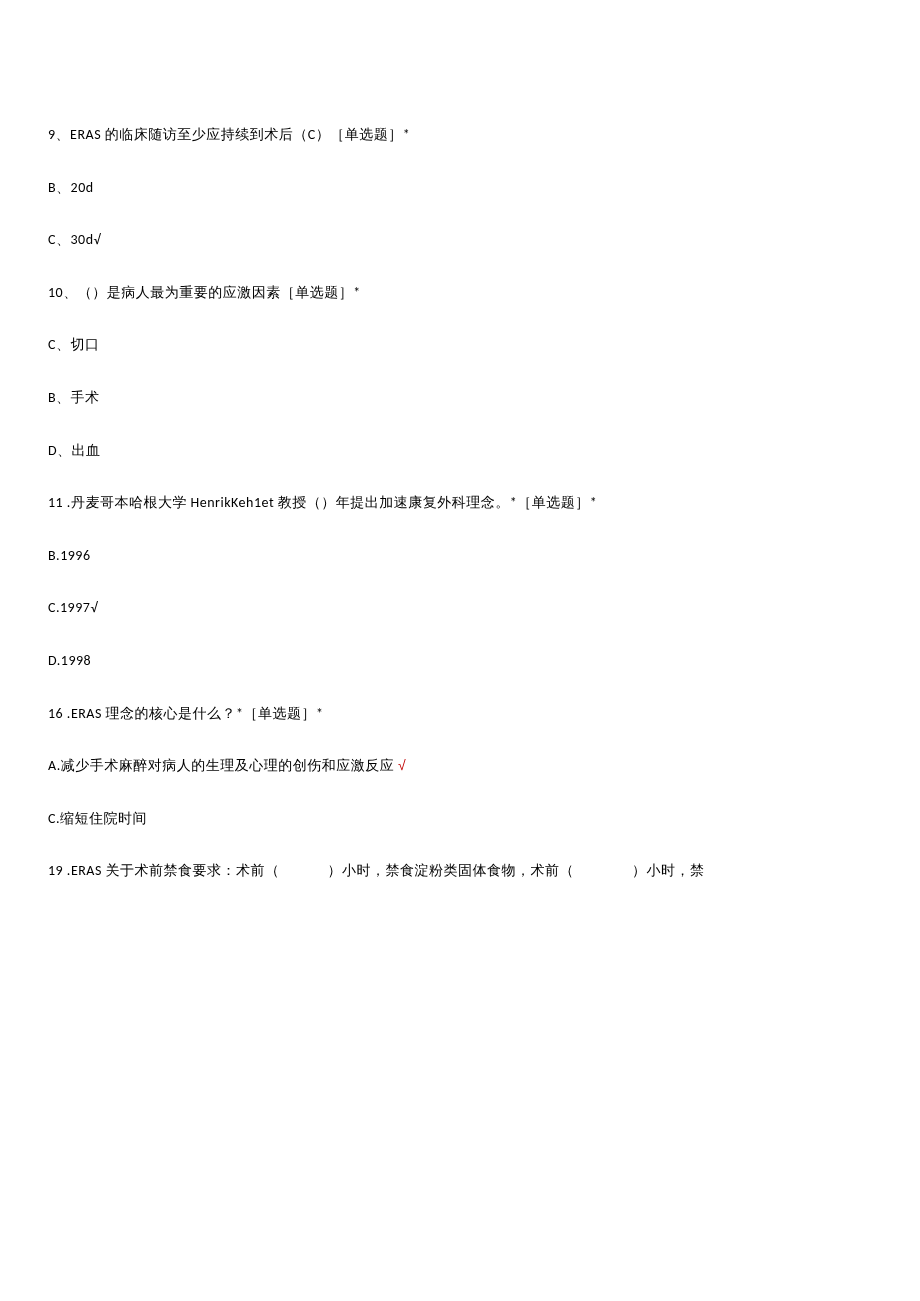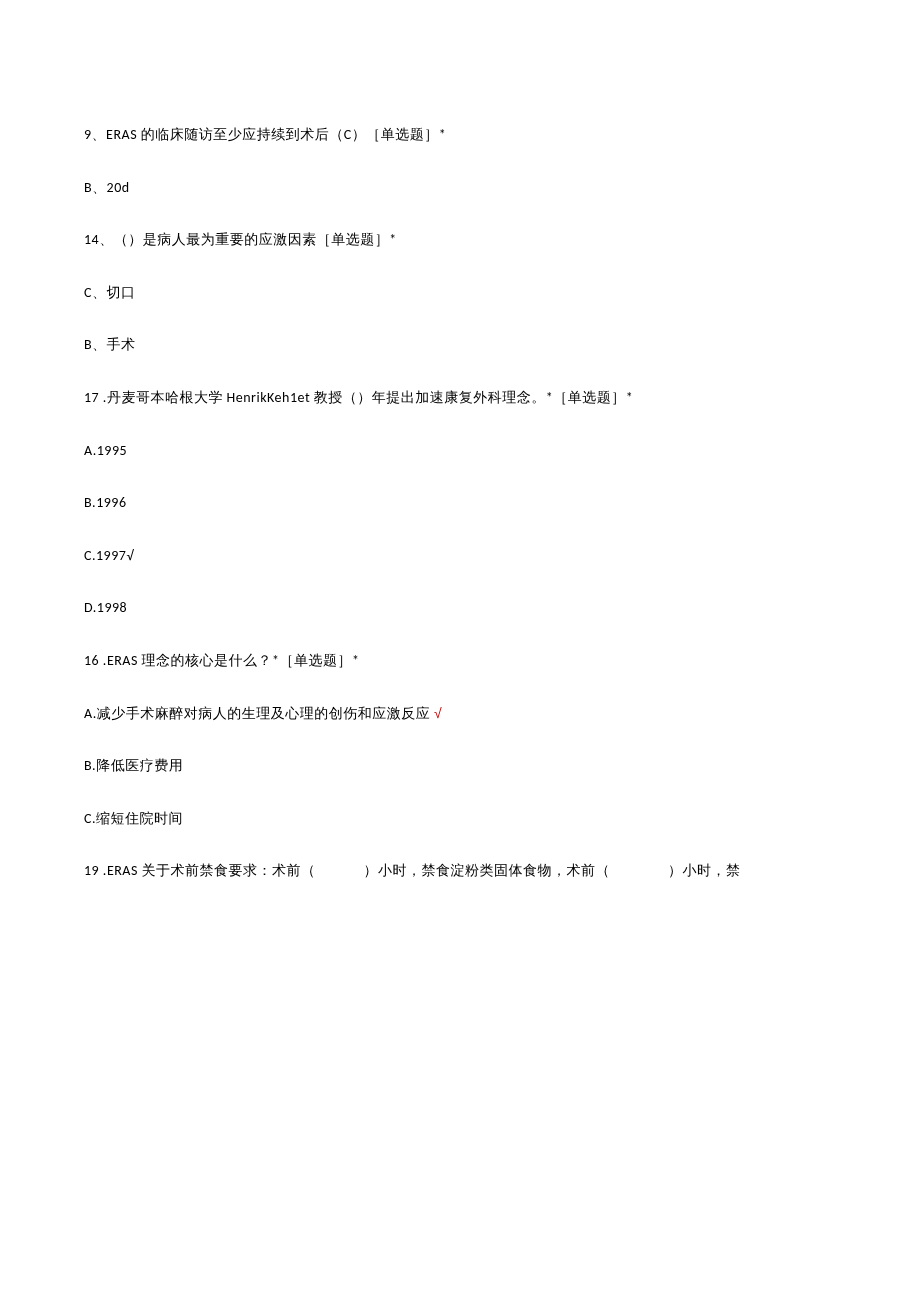--- a/index.html
+++ b/index.html
@@ -8,21 +8,21 @@
     background: #ffffff;
     width: 920px;
   }
   body {
     font-family: Calibri, "Microsoft YaHei", "微软雅黑", Arial, sans-serif;
     font-size: 14px;
     color: #000000;
     line-height: 1.4;
   }
   .page {
-    padding: 125px 84px 60px 84px;
+    padding: 125px 84px 60px 48px;
   }
   .qline {
     margin: 0 0 33px 0;
     letter-spacing: 0.5px;
   }
   .check {
     color: #c00000;
     font-family: Arial, sans-serif;
   }
   .blank {
@@ -34,35 +34,35 @@
     width: 58px;
   }
 </style>
 </head>
 <body>
 
 <div class="page">
 
   <p class="qline">9、ERAS 的临床随访至少应持续到术后（C）［单选题］*</p>
   <p class="qline">B、20d</p>
+  <p class="qline">C、30d√</p>
 
-  <p class="qline">14、（）是病人最为重要的应激因素［单选题］*</p>
+  <p class="qline">10、（）是病人最为重要的应激因素［单选题］*</p>
   <p class="qline">C、切口</p>
   <p class="qline">B、手术</p>
+  <p class="qline">D、出血</p>
 
-  <p class="qline">17    .丹麦哥本哈根大学 HenrikKeh1et 教授（）年提出加速康复外科理念。*［单选题］*</p>
-  <p class="qline">A.1995</p>
+  <p class="qline">11    .丹麦哥本哈根大学 HenrikKeh1et 教授（）年提出加速康复外科理念。*［单选题］*</p>
   <p class="qline">B.1996</p>
   <p class="qline">C.1997√</p>
   <p class="qline">D.1998</p>
 
   <p class="qline">16    .ERAS 理念的核心是什么？*［单选题］*</p>
   <p class="qline">
     <span>A.减少手术麻醉对病人的生理及心理的创伤和应激反应 </span><span class="check">√</span>
   </p>
-  <p class="qline">B.降低医疗费用</p>
   <p class="qline">C.缩短住院时间</p>
 
   <p class="qline">
     <span>19    .ERAS 关于术前禁食要求：术前（</span><span class="blank"></span><span>）小时，禁食淀粉类固体食物，术前（</span><span class="blank2"></span><span>）小时，禁</span>
   </p>
 
 </div>
 
 </body></html>

